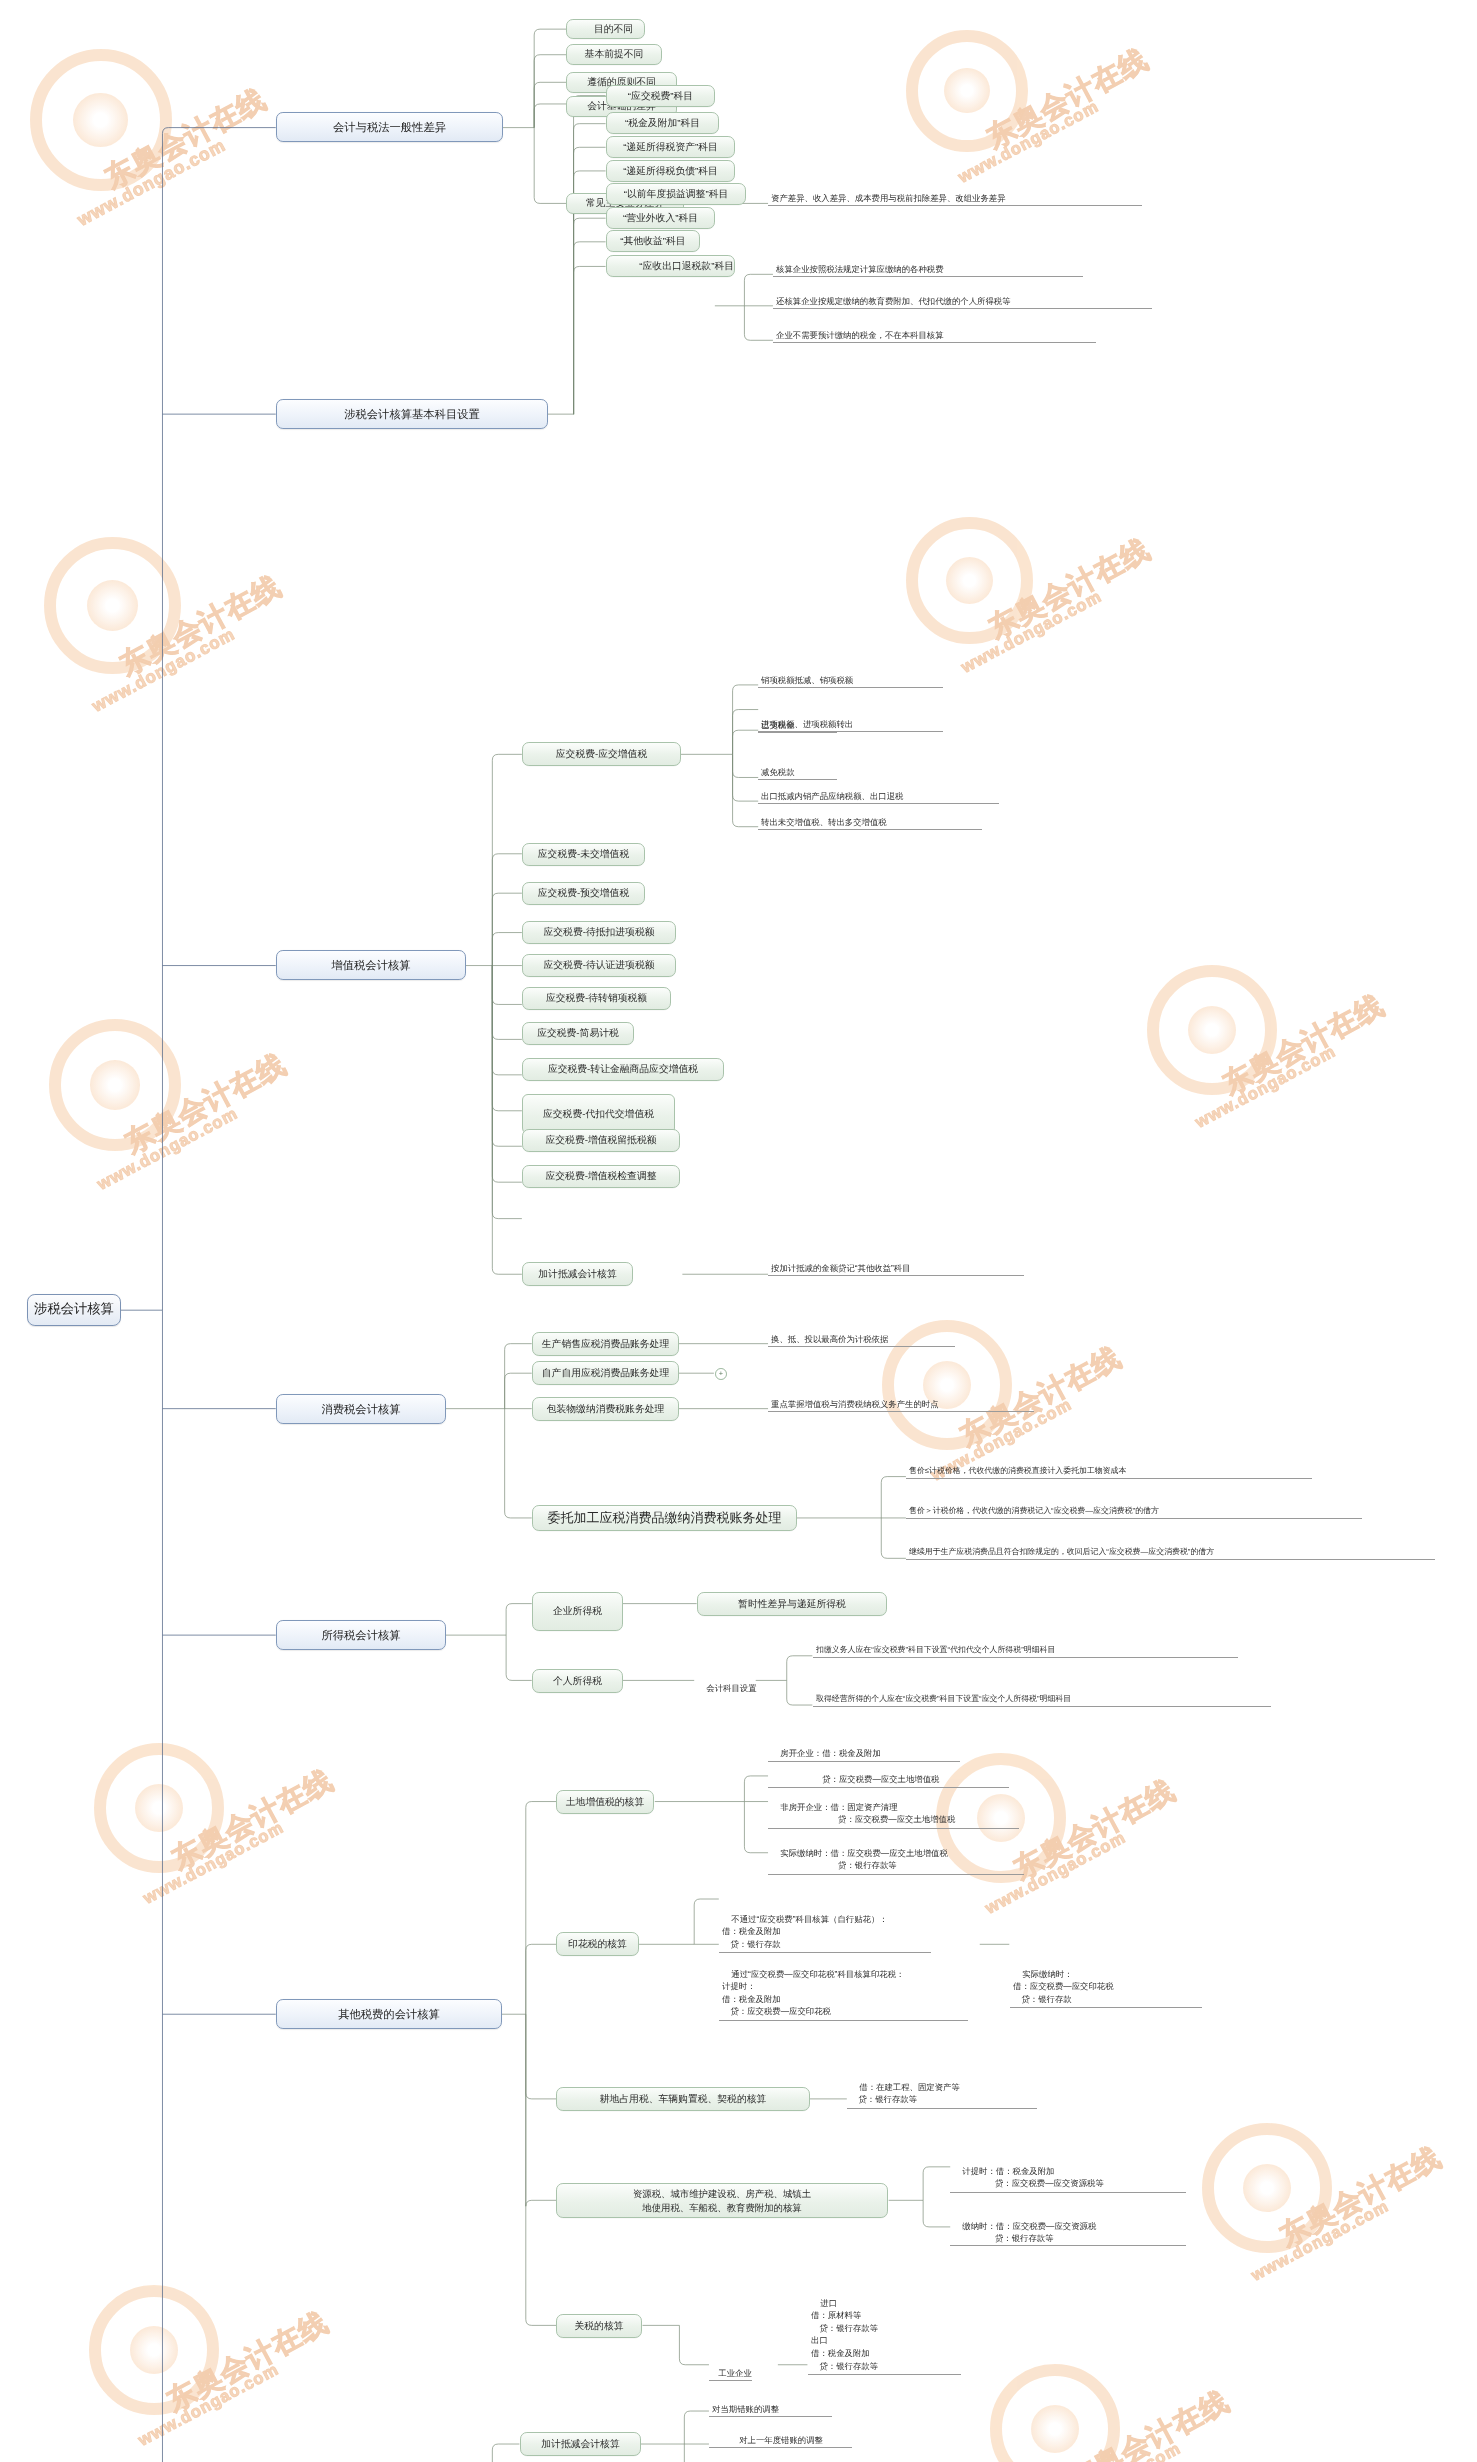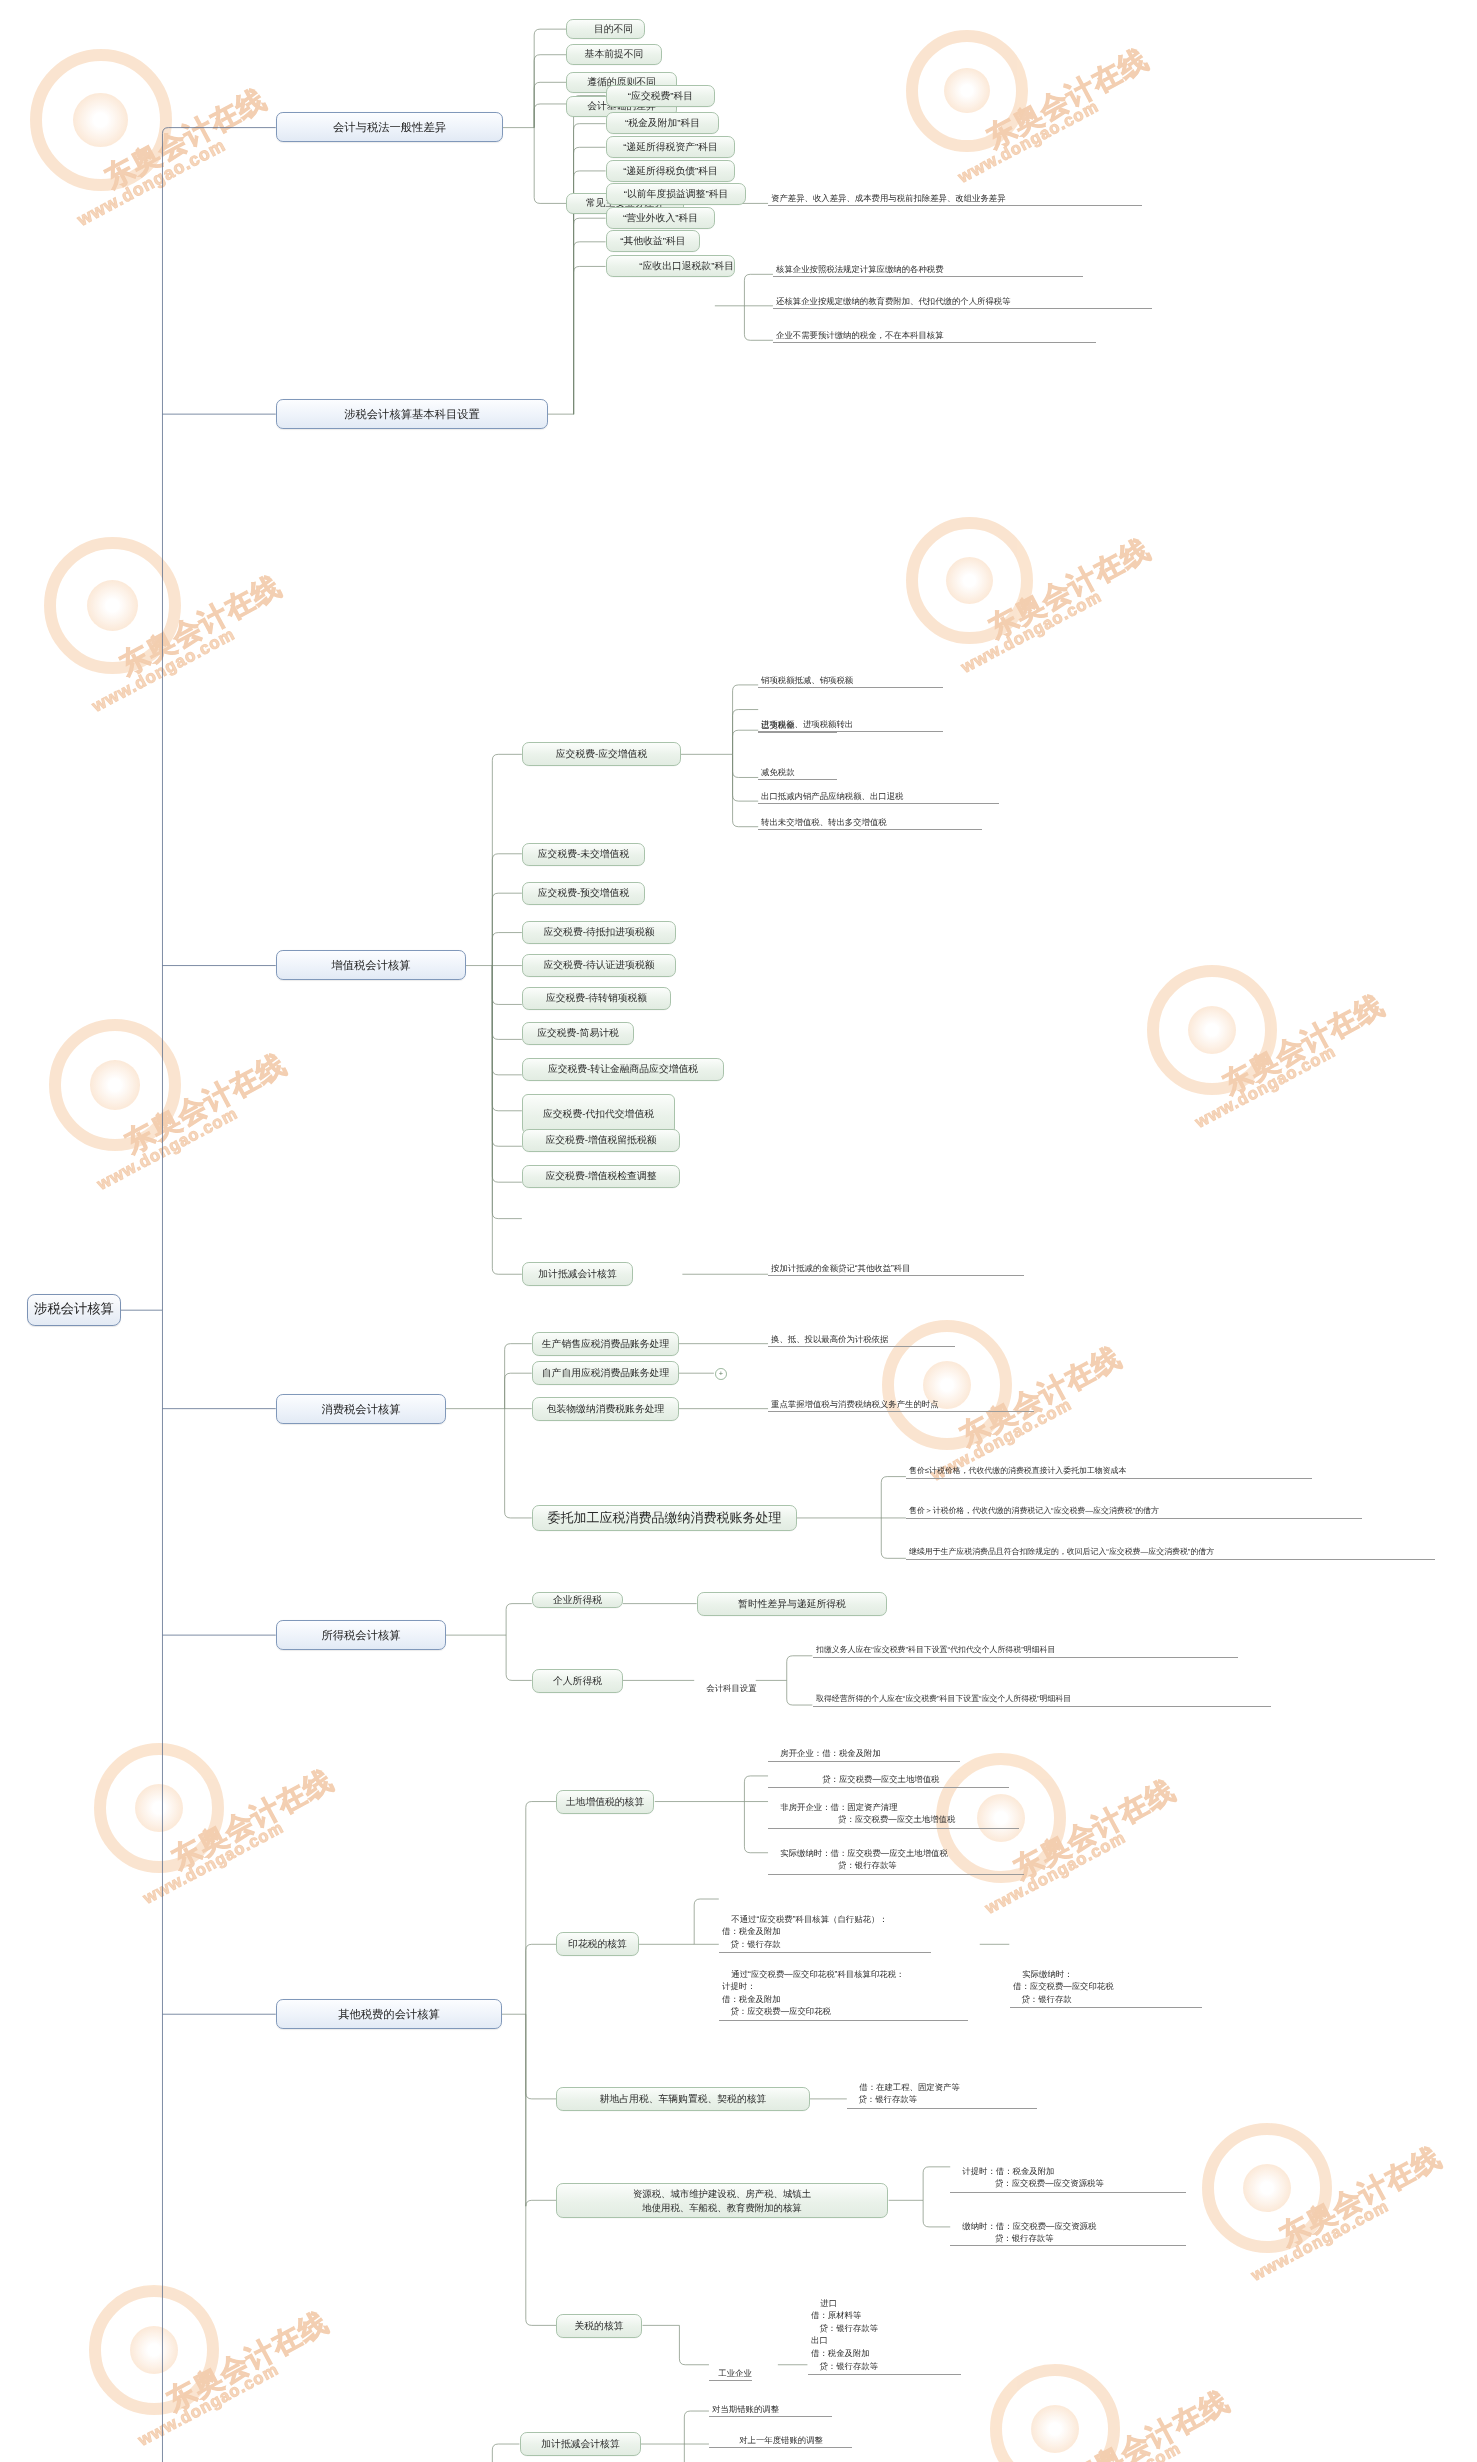--- a/index.html
+++ b/index.html
@@ -381,21 +381,21 @@
   <div class="leaf sm" style="left:906px;top:1463px;width:406px;height:15.8px;">
     <span>售价≤计税价格，代收代缴的消费税直接计入委托加工物资成本</span></div>
   <div class="leaf sm" style="left:906px;top:1503px;width:456px;height:15.8px;">
     <span>售价＞计税价格，代收代缴的消费税记入“应交税费—应交消费税”的借方</span></div>
   <div class="leaf sm" style="left:906px;top:1544px;width:529px;height:15.8px;">
     <span>继续用于生产应税消费品且符合扣除规定的，收回后记入“应交税费—应交消费税”的借方</span></div>
 
   <div class="node n-l1" style="left:276px;top:1620px;width:170px;height:29.5px;">
     <span>所得税会计核算</span>
   </div>
-  <div class="node n-l2" style="left:532px;top:1592px;width:91px;height:16px;">
+  <div class="node n-l2" style="left:532px;top:1592px;width:91px;height:39px;">
     <span>企业所得税</span></div>
   <div class="node n-l2" style="left:697px;top:1592px;width:190px;height:23.6px;">
     <span>暂时性差异与递延所得税</span></div>
 
   <div class="node n-l2" style="left:532px;top:1669px;width:91px;height:23.6px;">
     <span>个人所得税</span></div>
   <div class="plain" style="left:697px;top:1673px;">
     <span>会计科目设置</span></div>
   <div class="leaf sm" style="left:813px;top:1642px;width:425px;height:15.8px;">
     <span>扣缴义务人应在“应交税费”科目下设置“代扣代交个人所得税”明细科目</span></div>

